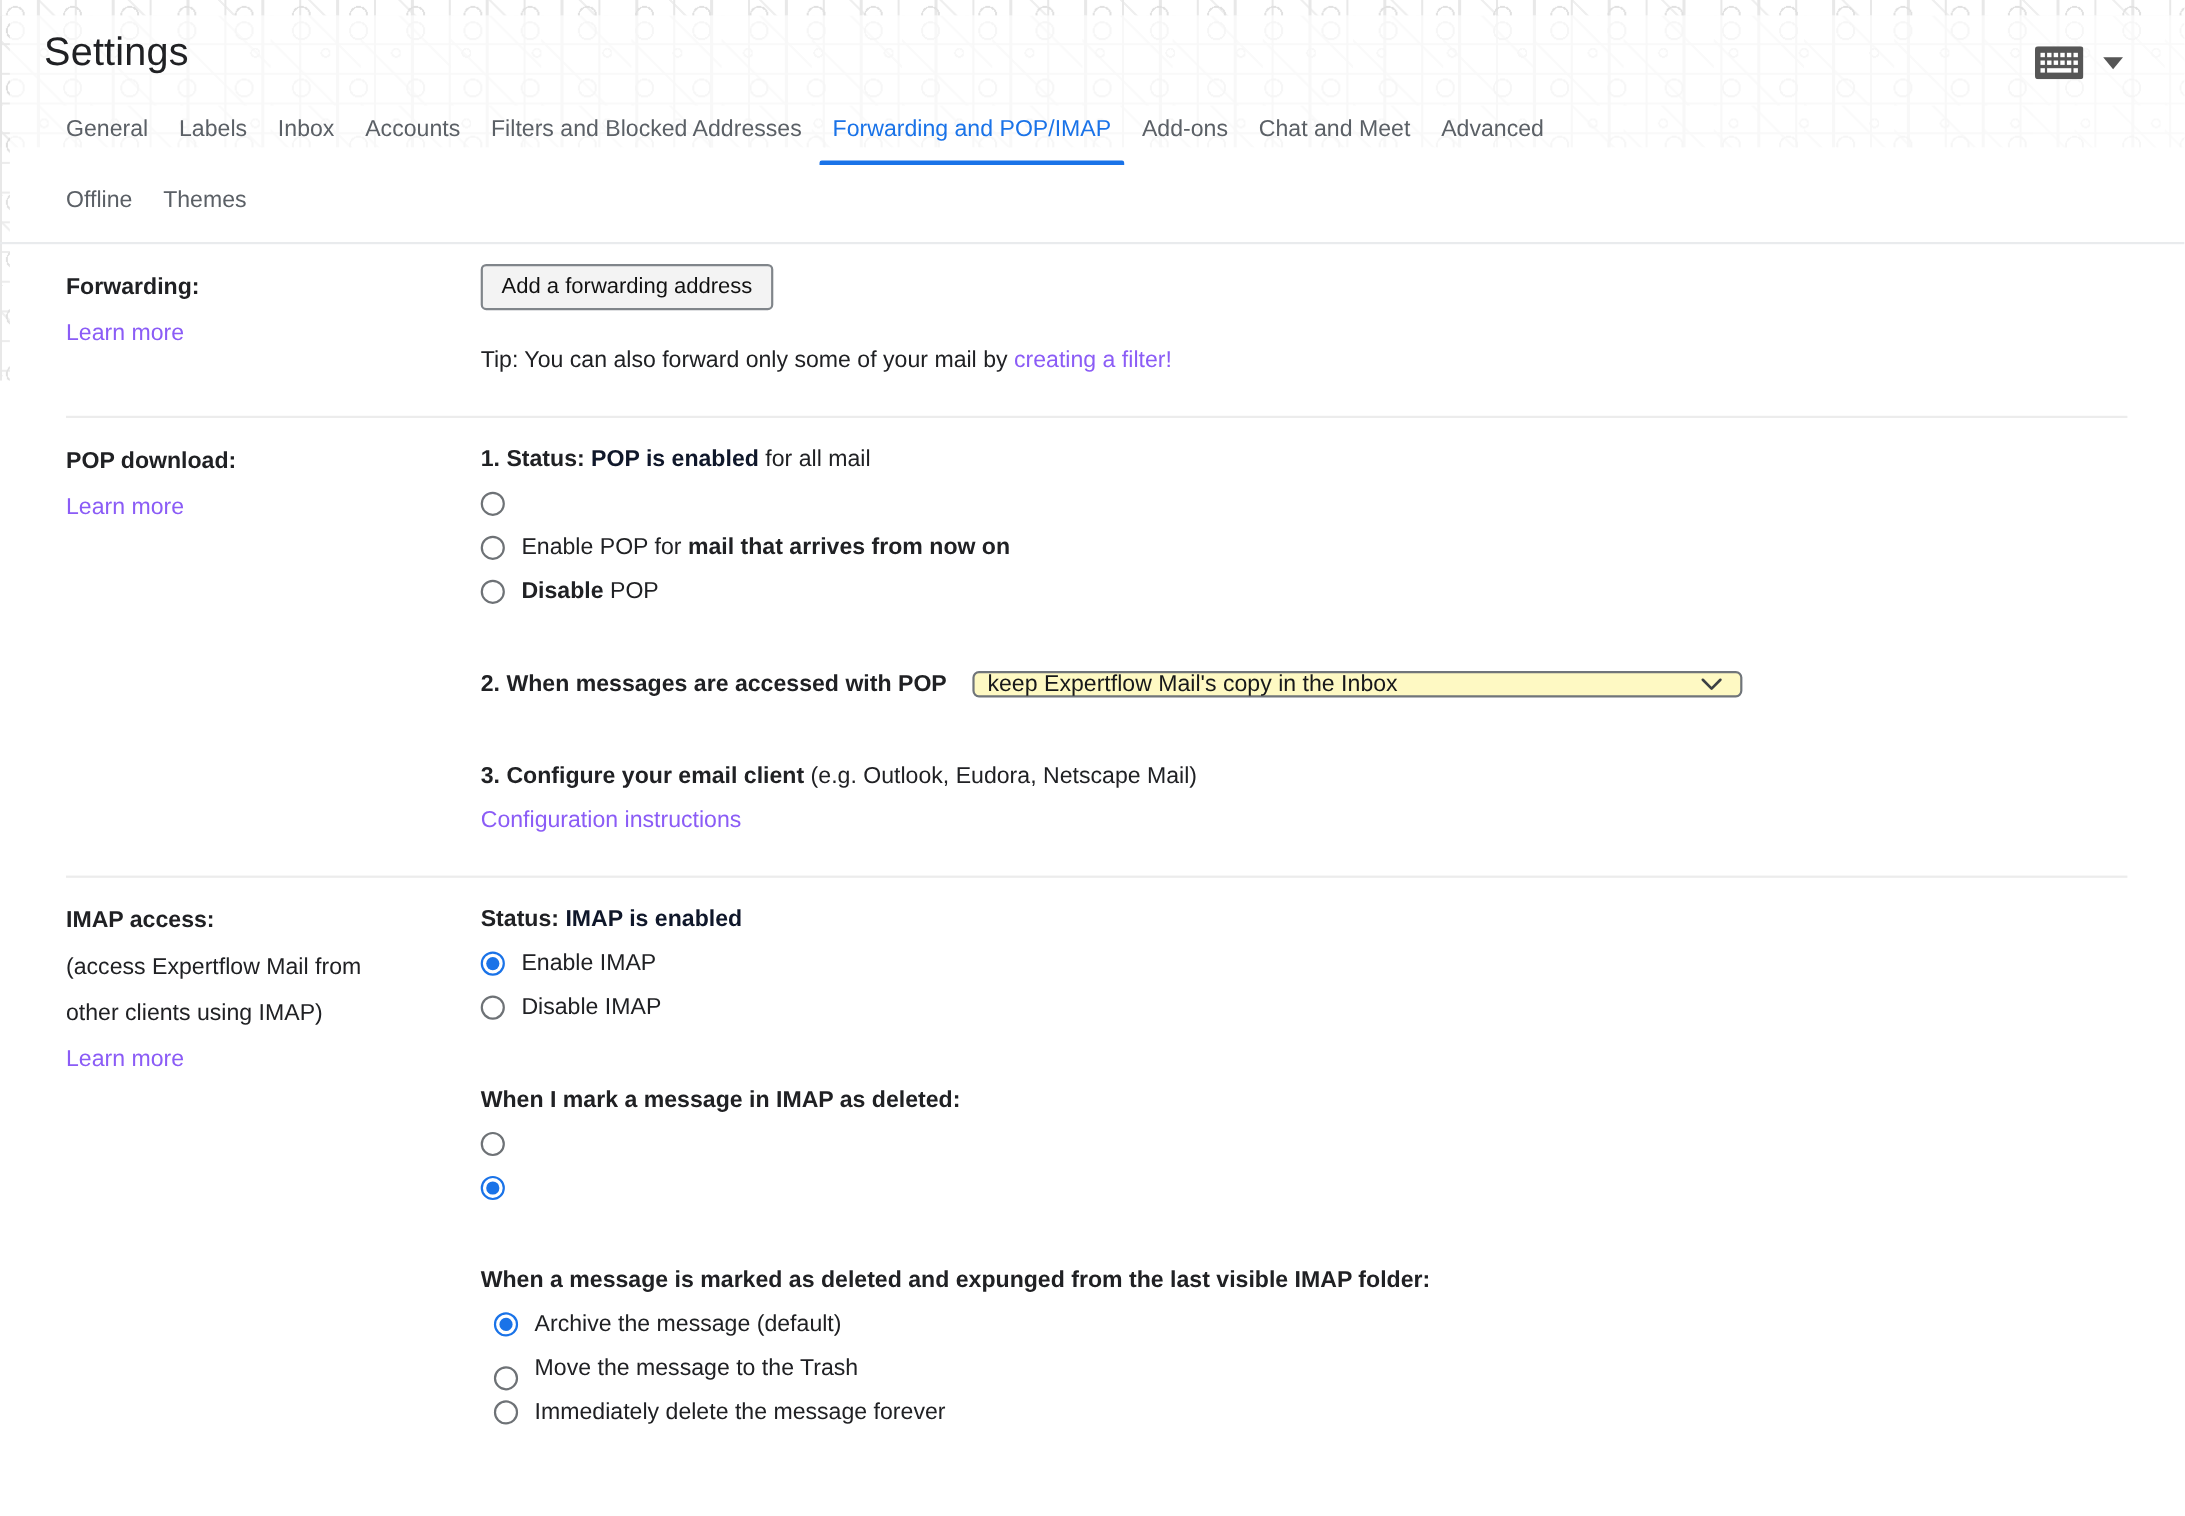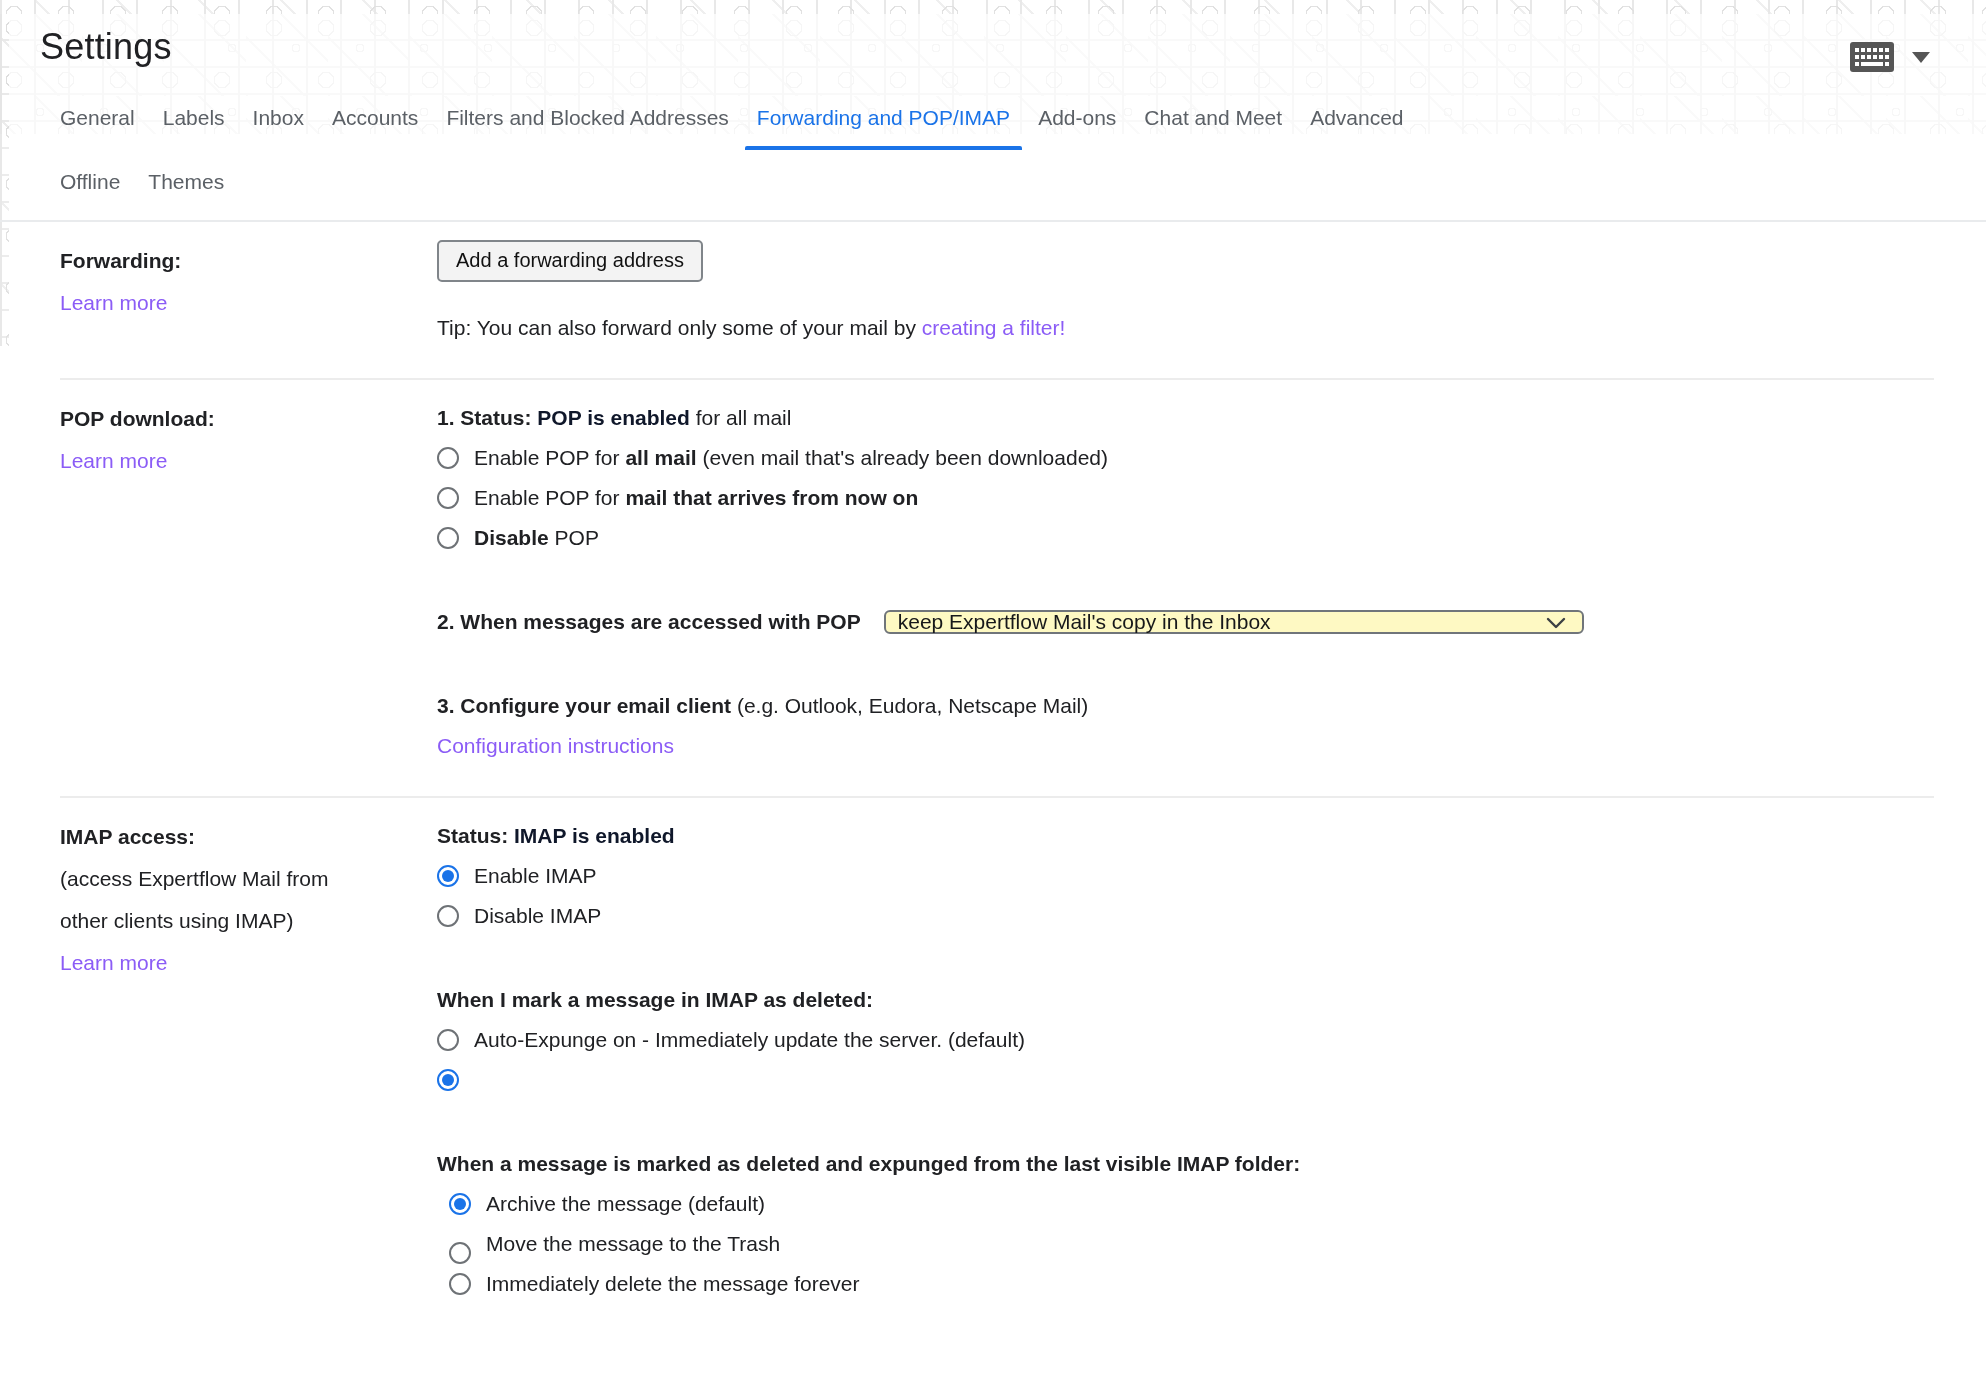--- a/index.html
+++ b/index.html
@@ -182,21 +182,20 @@
       <div class="sec-label">
         <div class="bold">POP download:</div>
         <div><a class="link">Learn more</a></div>
       </div>
       <div class="sec-body">
         <div>
           <span class="b">1. Status: </span><span class="green">POP is enabled</span><span> for all mail</span>
         </div>
         <div class="radio-row">
           <span class="radio"></span>
-          <span><span>Enable POP for </span><span class="b">all mail</span><span> (even mail that's already been downloaded)</span></span>
         </div>
         <div class="radio-row">
           <span class="radio"></span>
           <span><span>Enable POP for </span><span class="b">mail that arrives from now on</span><span></span></span>
         </div>
         <div class="radio-row">
           <span class="radio"></span>
           <span><span></span><span class="b">Disable</span><span> POP</span></span>
         </div>
 
@@ -234,21 +233,20 @@
           <span>Enable IMAP</span>
         </div>
         <div class="radio-row">
           <span class="radio"></span>
           <span>Disable IMAP</span>
         </div>
 
         <div class="b group-gap">When I mark a message in IMAP as deleted:</div>
         <div class="radio-row">
           <span class="radio"></span>
-          <span>Auto-Expunge on - Immediately update the server. (default)</span>
         </div>
         <div class="radio-row">
           <span class="radio checked"></span>
         </div>
 
         <div class="b group-gap">When a message is marked as deleted and expunged from the last visible IMAP folder:</div>
         <div class="radio-row" style="margin-left:12px;">
           <span class="radio checked"></span>
           <span>Archive the message (default)</span>
         </div>

